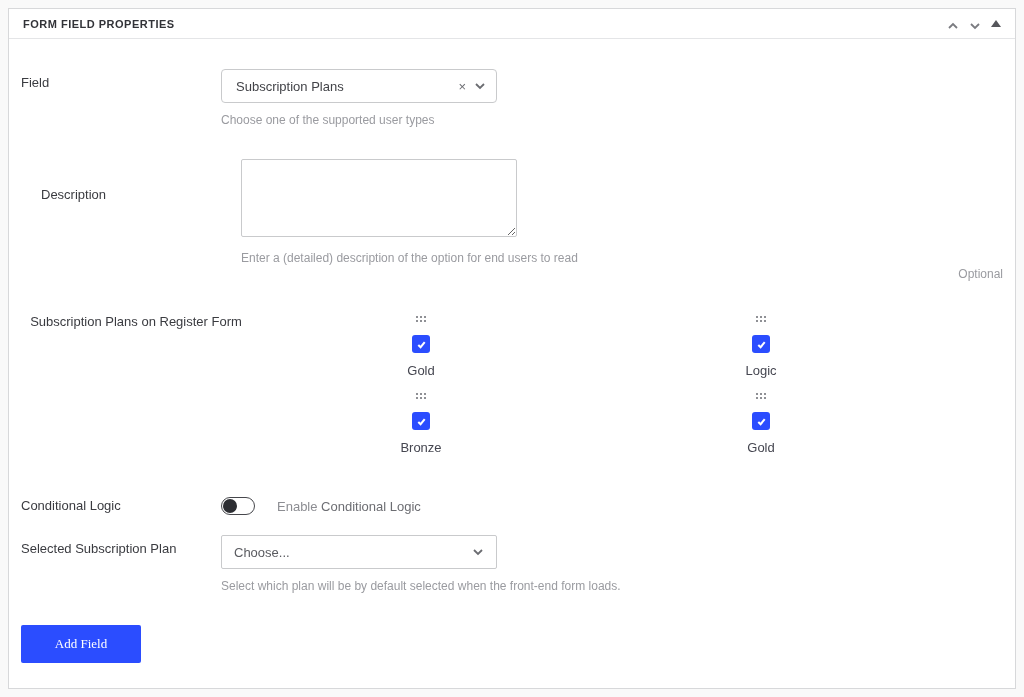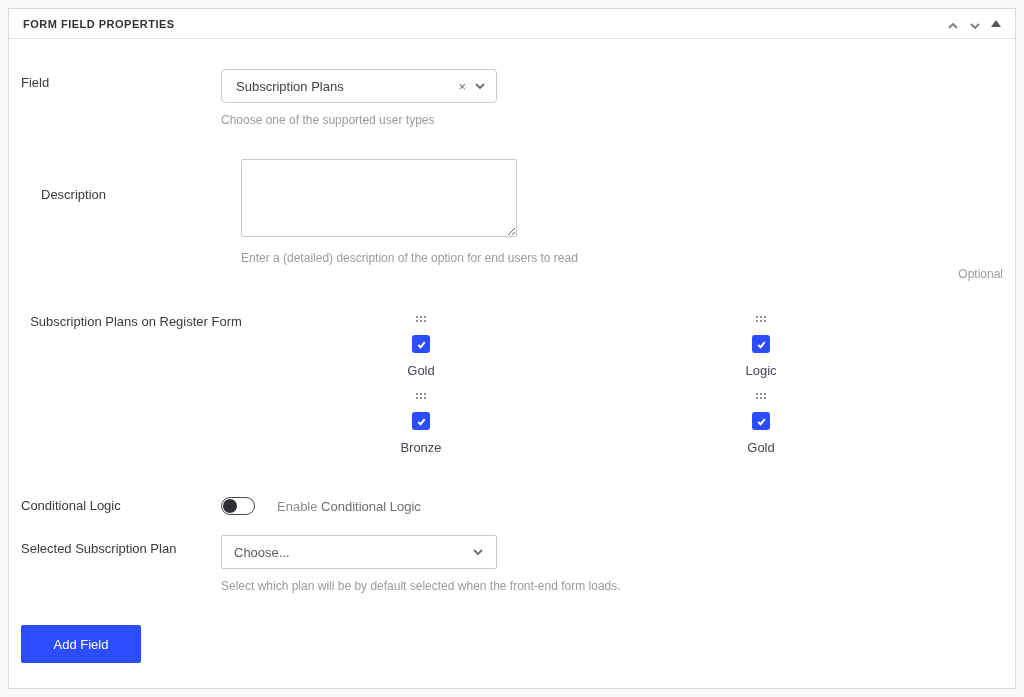--- a/index.html
+++ b/index.html
@@ -123,21 +123,21 @@
     position:absolute; left:1px; top:1px;
     width:14px; height:14px; border-radius:50%;
     background:#2d2e33;
   }
   .toggle-label { font-size:13px; color:#8c8d92; }
   .toggle-label .em { color:#6c6d72; }
   .add-btn {
     width: 120px; height: 38px;
     background:#2b4dff; color:#fff;
     font-size:13px; font-weight:500;
-    border:none; border-radius:2px;
+    border:none; border-radius:2px;font-family:Liberation Serif, serif;
   }
   svg.chev-down { width:12px; height:12px; }
   svg.chev-down path { stroke:#6b6c71; stroke-width:1.8; fill:none; }
   .panel-header svg path { stroke:#7a7b80; stroke-width:1.8; fill:none; }
 </style>
 </head>
 <body>
 
 <div class="panel">
   <div class="panel-header">

